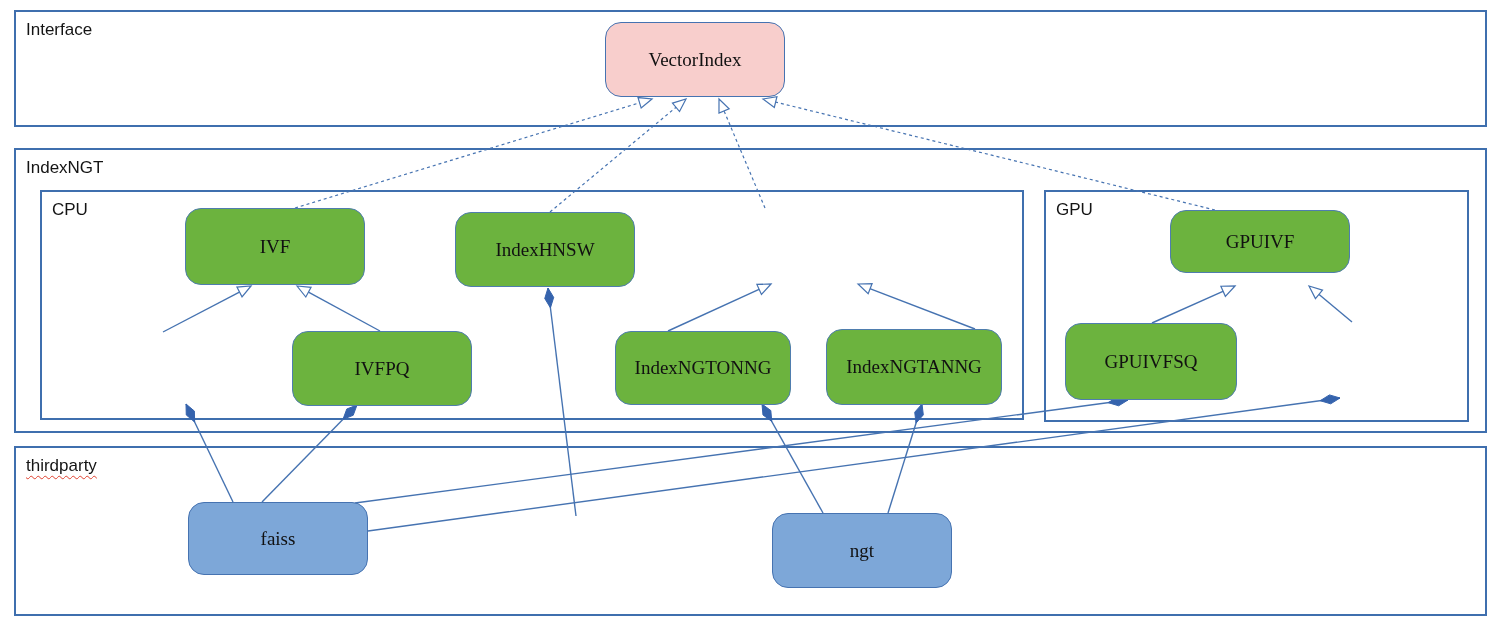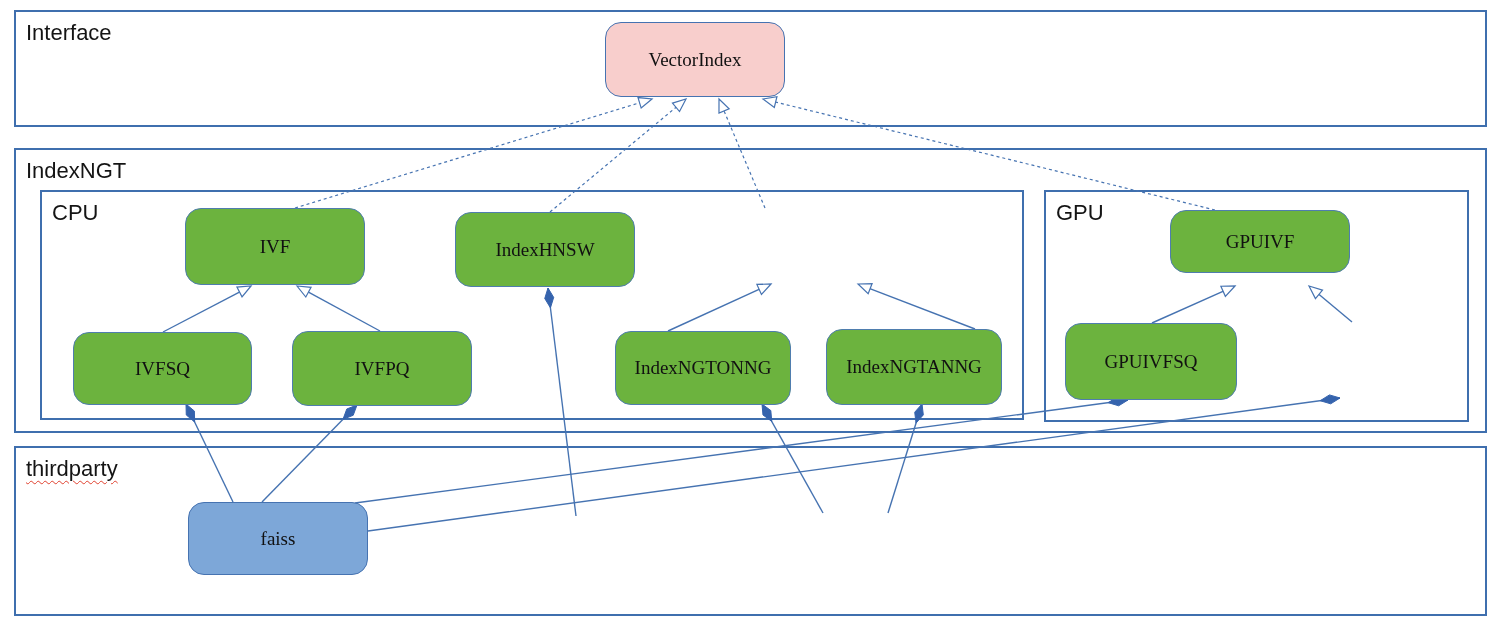--- a/index.html
+++ b/index.html
@@ -4,21 +4,21 @@
 <style>
   html,body{margin:0;padding:0;background:#ffffff;}
   #stage{
     position:relative;width:1503px;height:628px;background:#fff;overflow:hidden;
     font-family:"Liberation Sans",sans-serif;
   }
   .container{
     position:absolute;border:2px solid #3f6fae;background:#ffffff;box-sizing:border-box;z-index:1;
   }
   .clabel{
-    position:absolute;top:8px;left:10px;font-size:22px;color:#141414;
+    position:absolute;top:8px;left:10px;font-size:17px;color:#141414;
     font-family:"Liberation Sans",sans-serif;
   }
   .clabel.misspelled{
     text-decoration:underline;text-decoration-style:wavy;
     text-decoration-color:#e0412f;text-decoration-thickness:1px;text-underline-offset:4px;
   }
   #edge-layer{position:absolute;left:0;top:0;z-index:2;pointer-events:none;}
   .node{
     position:absolute;box-sizing:border-box;border-radius:16px;z-index:3;
     display:flex;align-items:center;justify-content:center;
@@ -139,23 +139,20 @@
 
   <div class="node green" style="left:455px;top:212px;width:180px;height:75px">
     <span>IndexHNSW</span>
   </div>
 
 
   <div class="node green" style="left:1170px;top:210px;width:180px;height:63px">
     <span>GPUIVF</span>
   </div>
 
-  <div class="node green" style="left:73px;top:332px;width:179px;height:73px">
-    <span>IVFSQ</span>
-  </div>
 
   <div class="node green" style="left:292px;top:331px;width:180px;height:75px">
     <span>IVFPQ</span>
   </div>
 
   <div class="node green" style="left:826px;top:329px;width:176px;height:76px">
     <span>IndexNGTANNG</span>
   </div>
 
   <div class="node green" style="left:615px;top:331px;width:176px;height:74px">
@@ -165,14 +162,17 @@
   <div class="node green" style="left:1065px;top:323px;width:172px;height:77px">
     <span>GPUIVFSQ</span>
   </div>
 
 
   <div class="node blue" style="left:188px;top:502px;width:180px;height:73px">
     <span>faiss</span>
   </div>
 
 
+  <div class="node blue" style="left:772px;top:513px;width:180px;height:75px">
+    <span>ngt</span>
+  </div>
 
 </div>
 
 </body></html>

